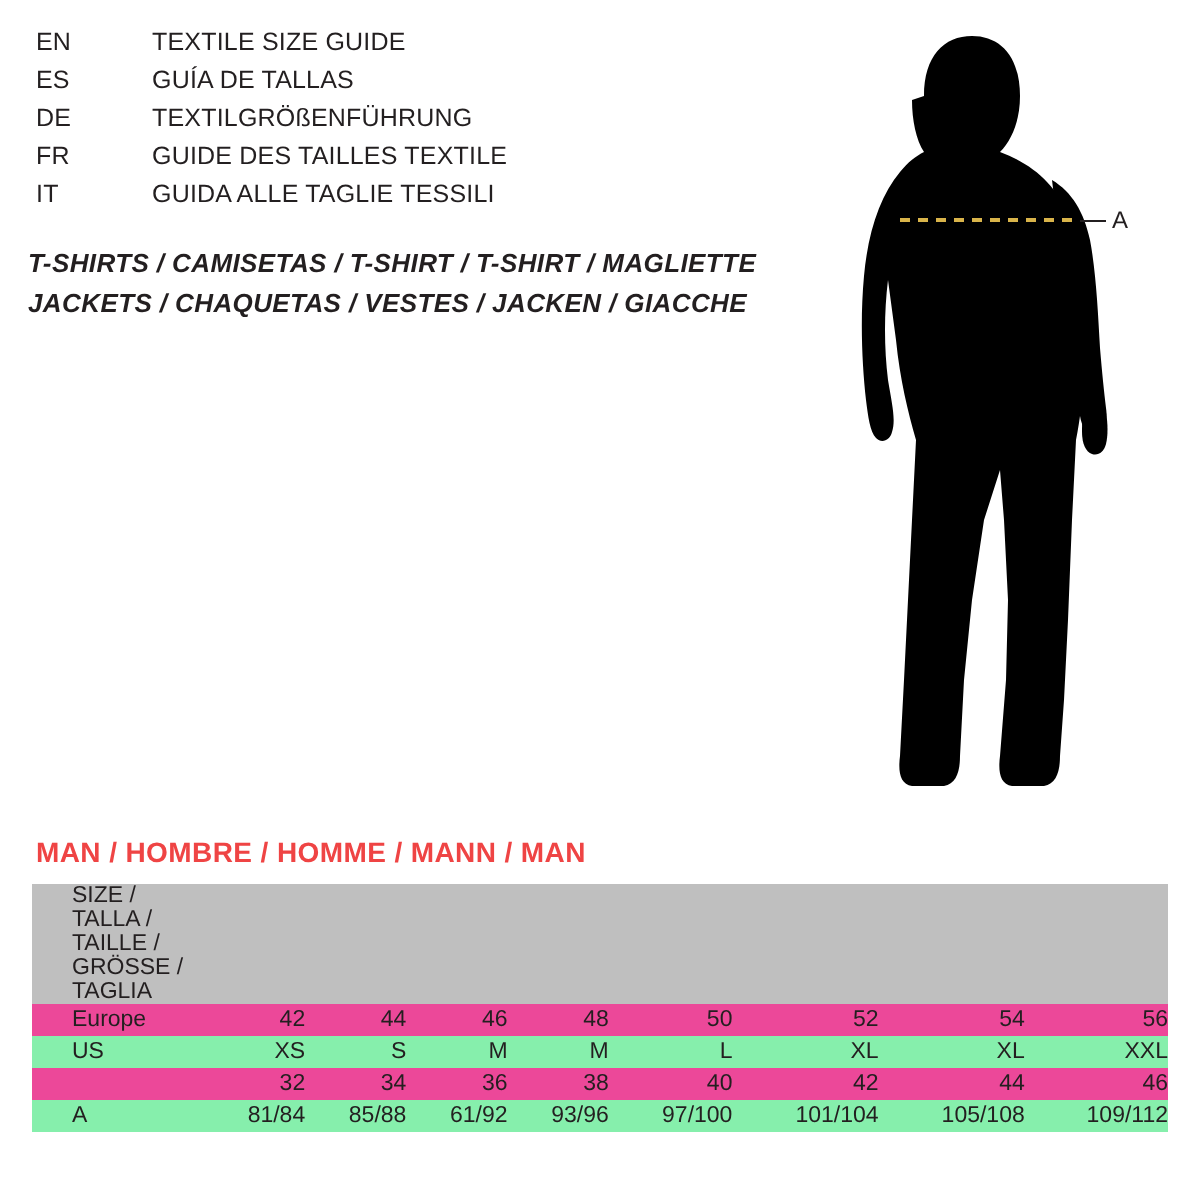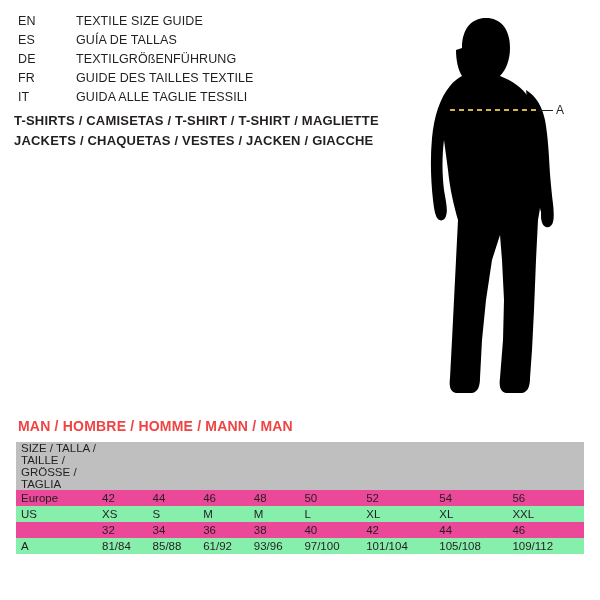--- a/index.html
+++ b/index.html
@@ -44,22 +44,23 @@
   }
   .lang-text {
     color: #231f20;
     margin-left: 16px;
   }
 
   
   .cat-block {
     position: absolute;
     left: 14px;
-    top: 111px;
+    top: 122px;
     width: 400px;
+    font-style: italic;
   }
   .cat-line {
     font-size: 13px;
     font-weight: bold;
     letter-spacing: 0.2px;
     line-height: 20px;
     color: #231f20;
   }
 
   
@@ -106,25 +107,25 @@
     top: 442px;
     width: 568px;
     border-collapse: collapse;
     font-size: 11.5px;
   }
   table.size-table td {
     padding: 0;
     height: 16px;
     vertical-align: middle;
     color: #231f20;
-    text-align: left;
+    text-align: right;
   }
   table.size-table td.lbl {
     text-align: left;
-    padding-left: 5px;
+    padding-left: 20px;
     width: 86px;
   }
   tr.row-head td {
     background: #bfbfbf;
     font-size: 11.5px;
     height: 17px;
   }
   tr.row-a td, tr.row-c td {
     background: #ec4899;
   }

